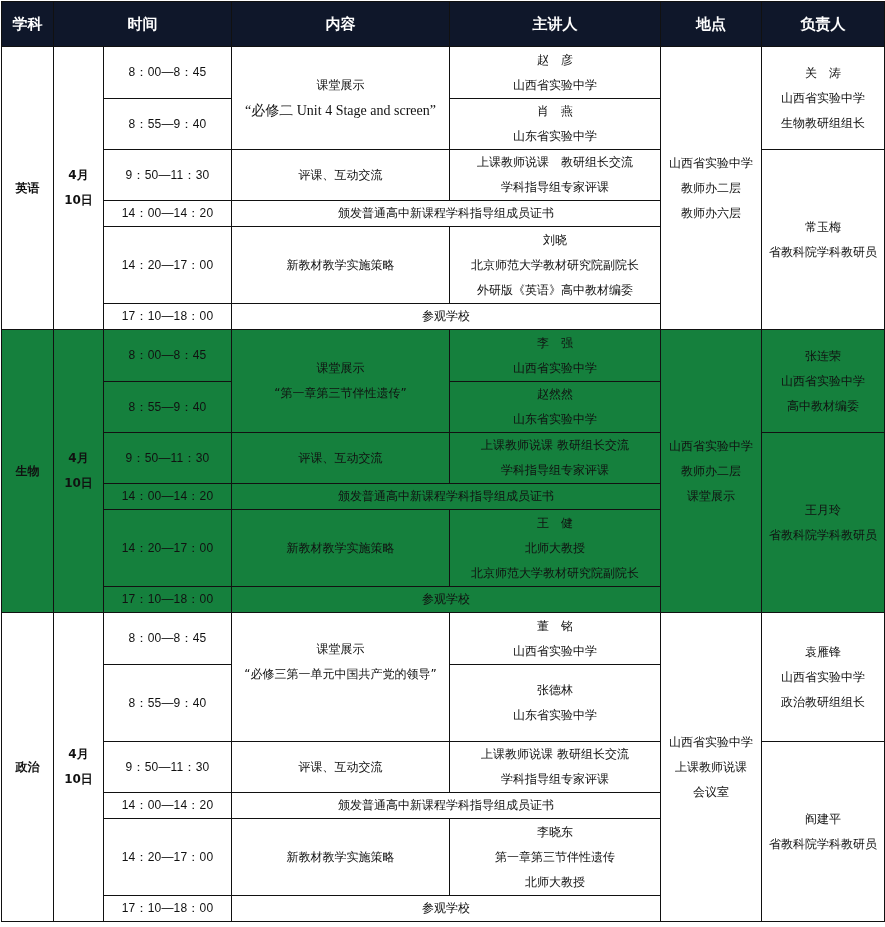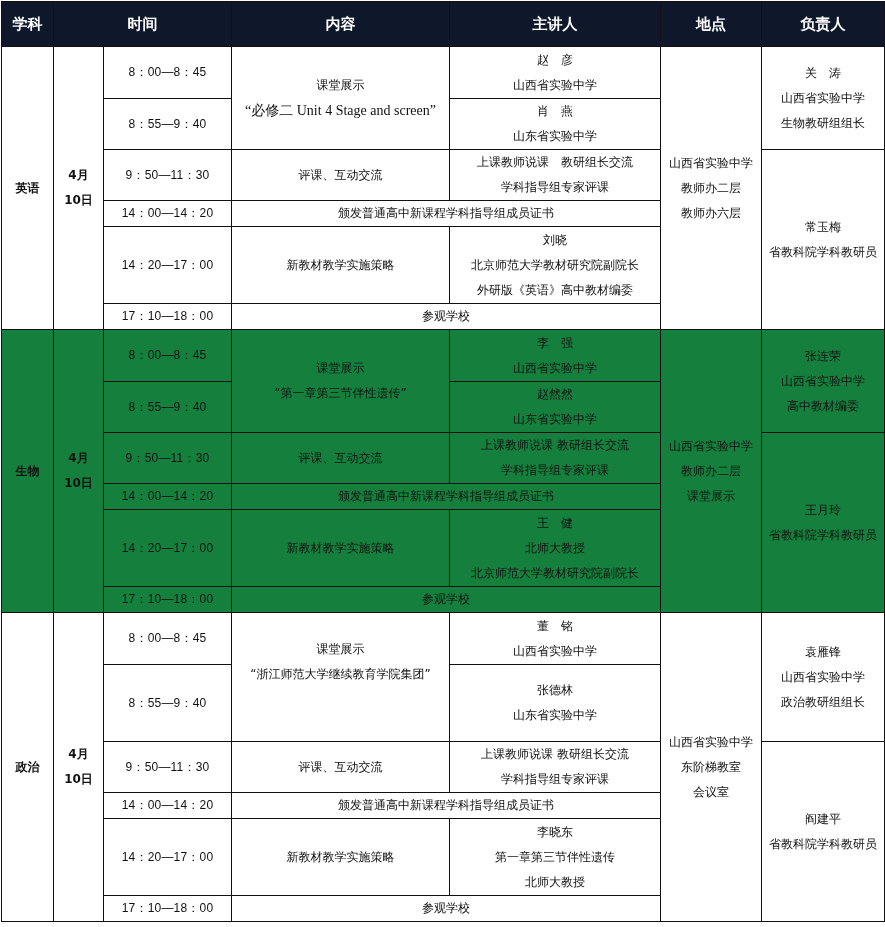--- a/index.html
+++ b/index.html
@@ -187,29 +187,29 @@
 
     <tr class="sec-pol" style="height:52px">
       <td rowspan="6" class="subj">政治</td>
       <td rowspan="6" class="date">
         <span class="line">4月</span>
         <span class="line">10日</span>
       </td>
       <td class="time">8：00—8：45</td>
       <td rowspan="2" style="vertical-align:top;padding-top:24px;">
         <span class="line">课堂展示</span>
-        <span class="line">“浙江师范大学继续教育学院集团”</span>
+        <span class="line">“必修三第一单元中国共产党的领导”</span>
       </td>
       <td>
         <span class="line bold">董　铭</span>
         <span class="line">山西省实验中学</span>
       </td>
       <td rowspan="6">
         <span class="line">山西省实验中学</span>
-        <span class="line">东阶梯教室</span>
+        <span class="line">上课教师说课</span>
         <span class="line">会议室</span>
       </td>
       <td rowspan="2">
         <span class="line bold">袁雁锋</span>
         <span class="line">山西省实验中学</span>
         <span class="line">政治教研组组长</span>
       </td>
     </tr>
     <tr class="sec-pol" style="height:77px">
       <td class="time">8：55—9：40</td>

